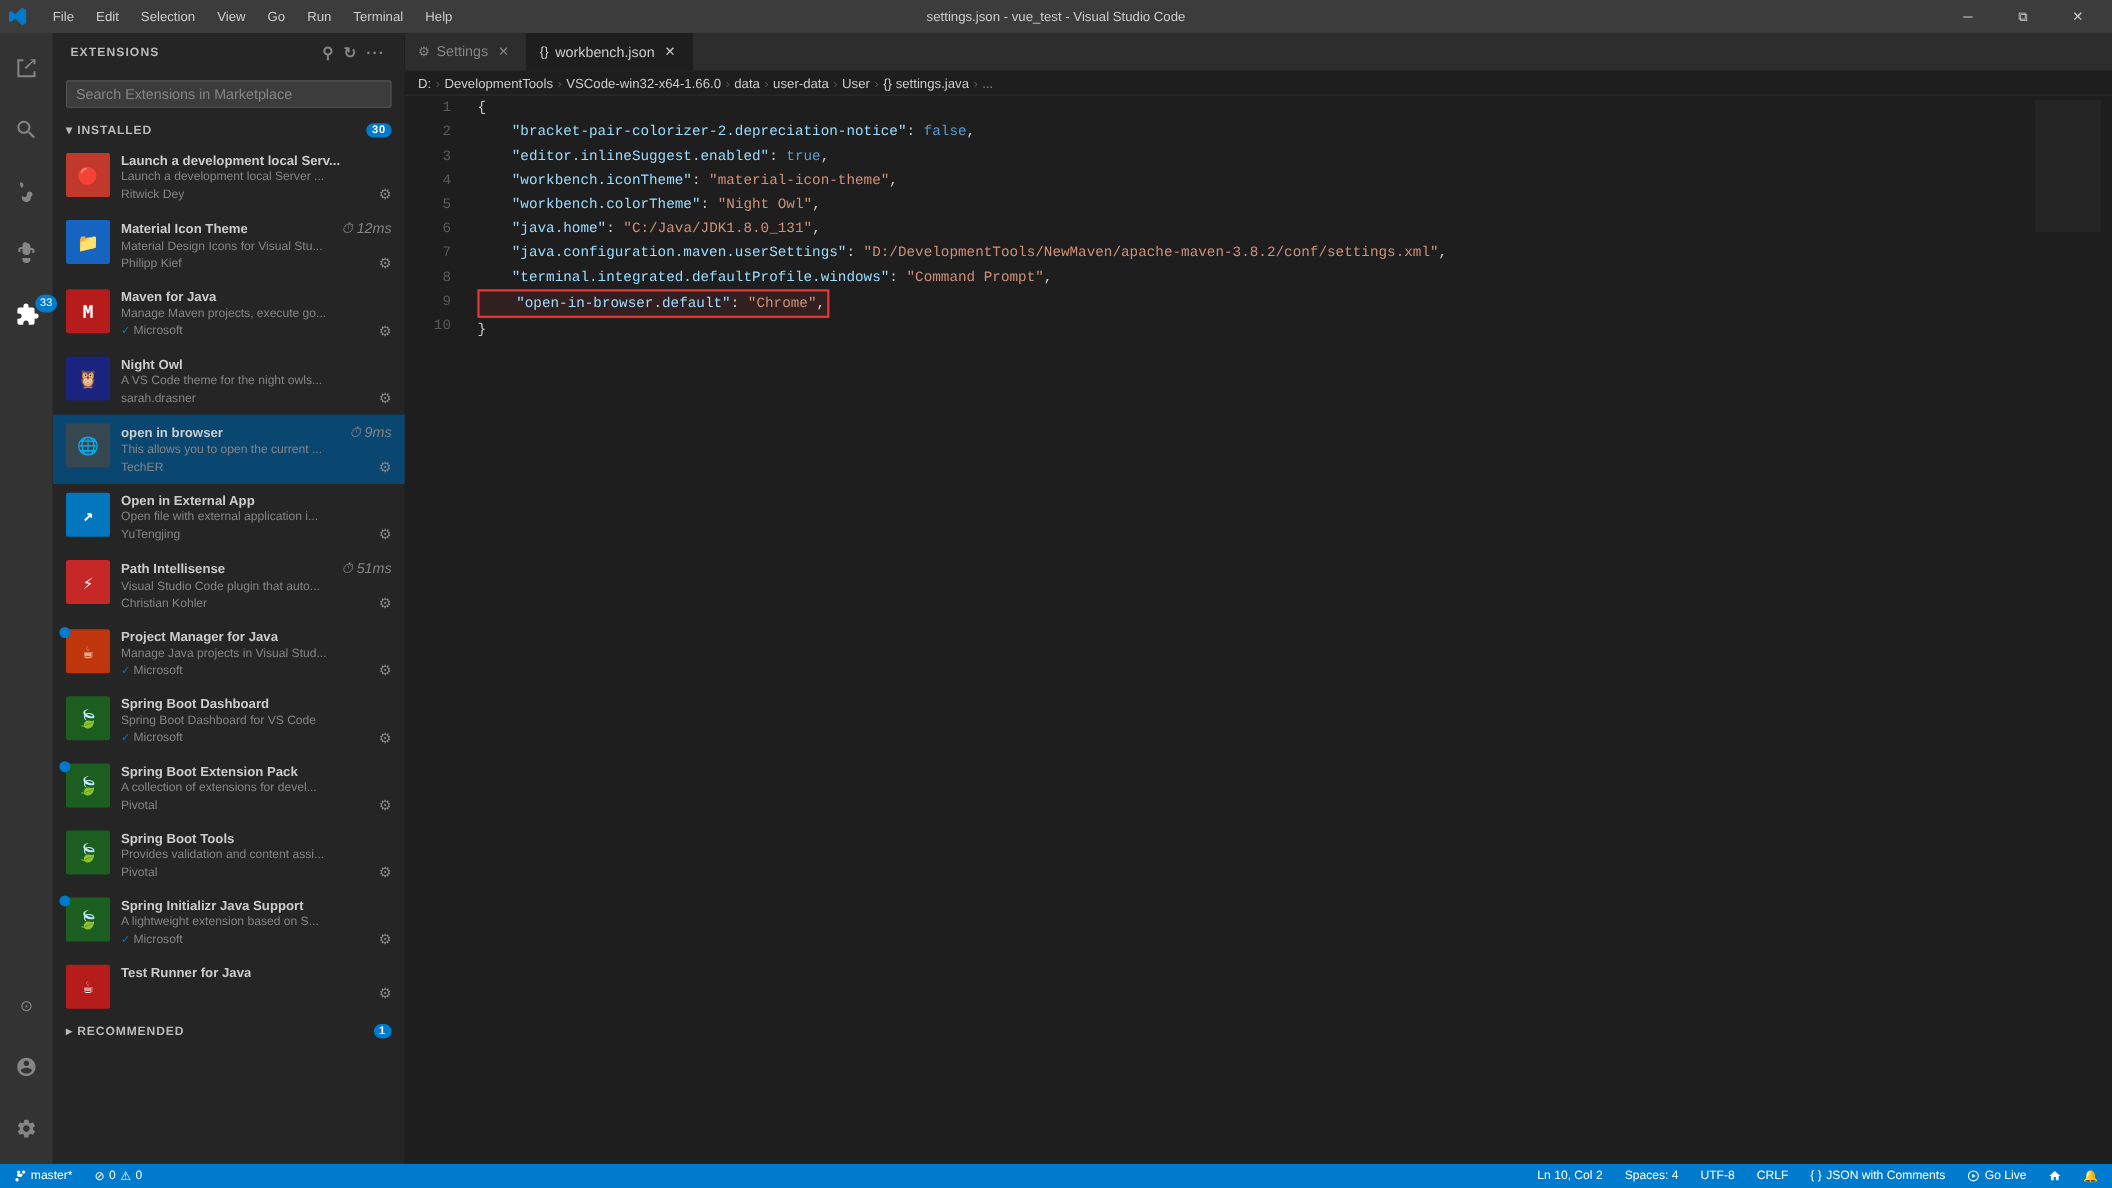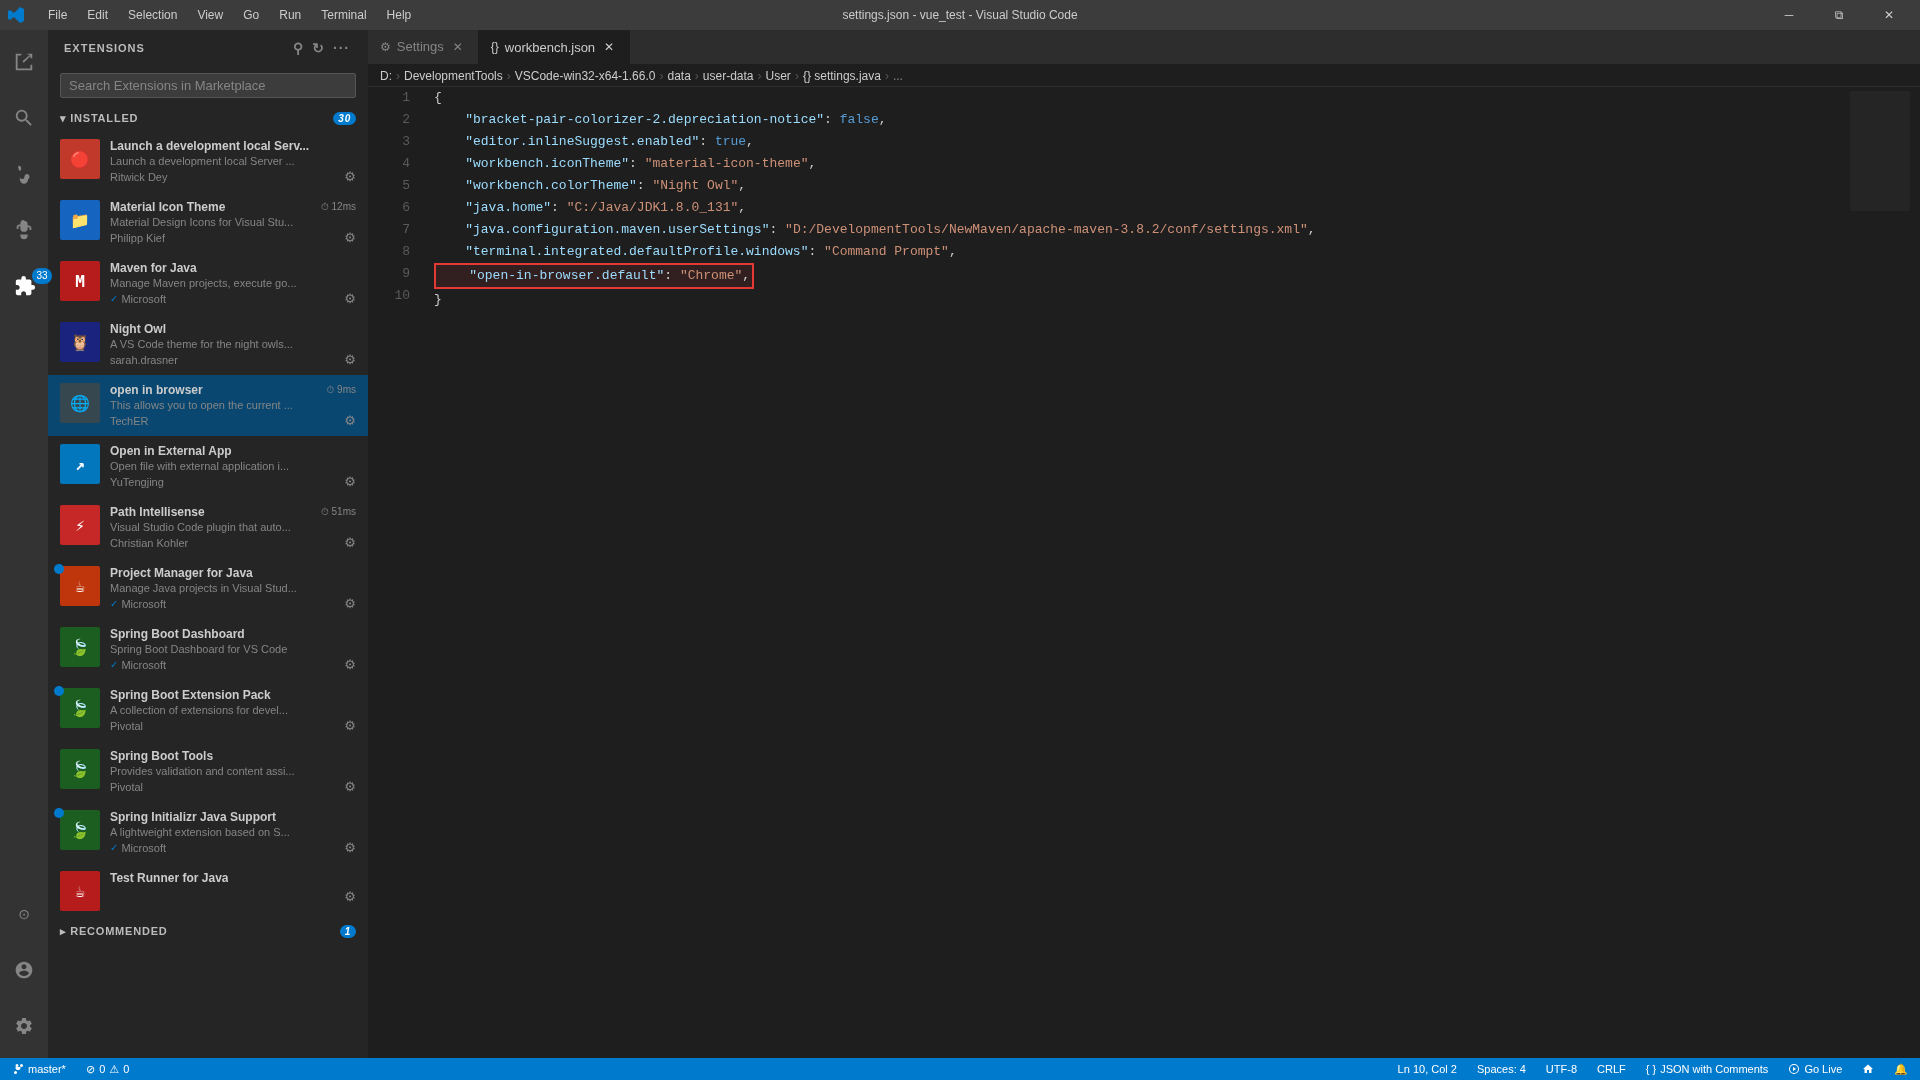--- a/index.html
+++ b/index.html
@@ -192,21 +192,20 @@
       text-transform: uppercase;
       color: #bbbbbb;
       cursor: pointer;
     }
     .section-badge {
       background: #007acc;
       color: white;
       border-radius: 10px;
       font-size: 10px;
       padding: 1px 5px;
-      font-style: italic;
     }
 
     .ext-item {
       display: flex;
       align-items: flex-start;
       padding: 8px 12px;
       cursor: pointer;
       gap: 10px;
       position: relative;
     }
@@ -234,26 +233,27 @@
     }
     .ext-name {
       font-size: 12px;
       font-weight: 600;
       color: #cccccc;
       white-space: nowrap;
       overflow: hidden;
       text-overflow: ellipsis;
     }
     .ext-time {
-      font-size: 10px;
+      font-size: 13px;
       color: #858585;
       white-space: nowrap;
       display: flex;
       align-items: center;
       gap: 2px;
+      font-style: italic;
     }
     .ext-desc {
       font-size: 11px;
       color: #858585;
       white-space: nowrap;
       overflow: hidden;
       text-overflow: ellipsis;
       margin-top: 2px;
     }
     .ext-author-row {

